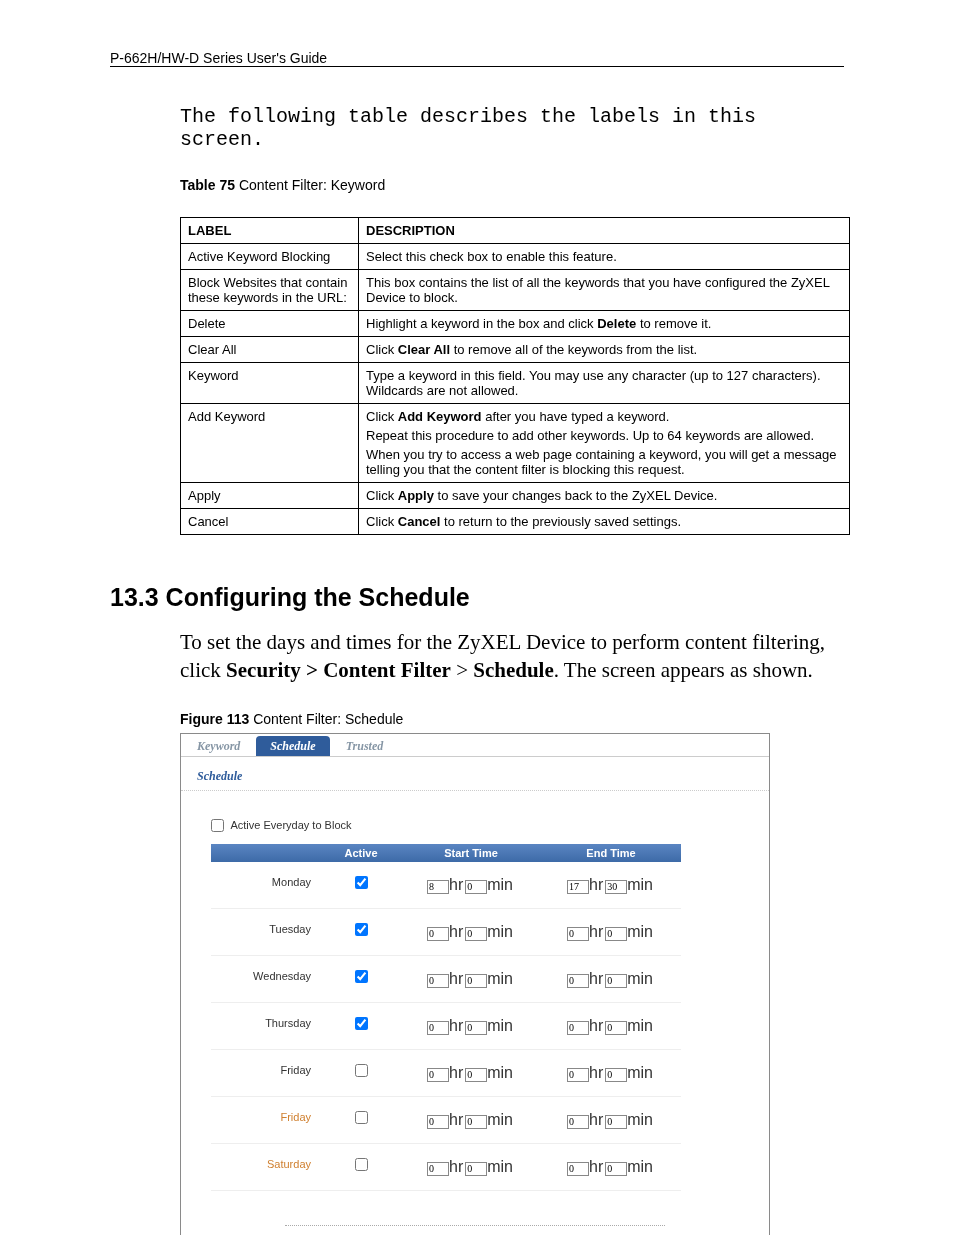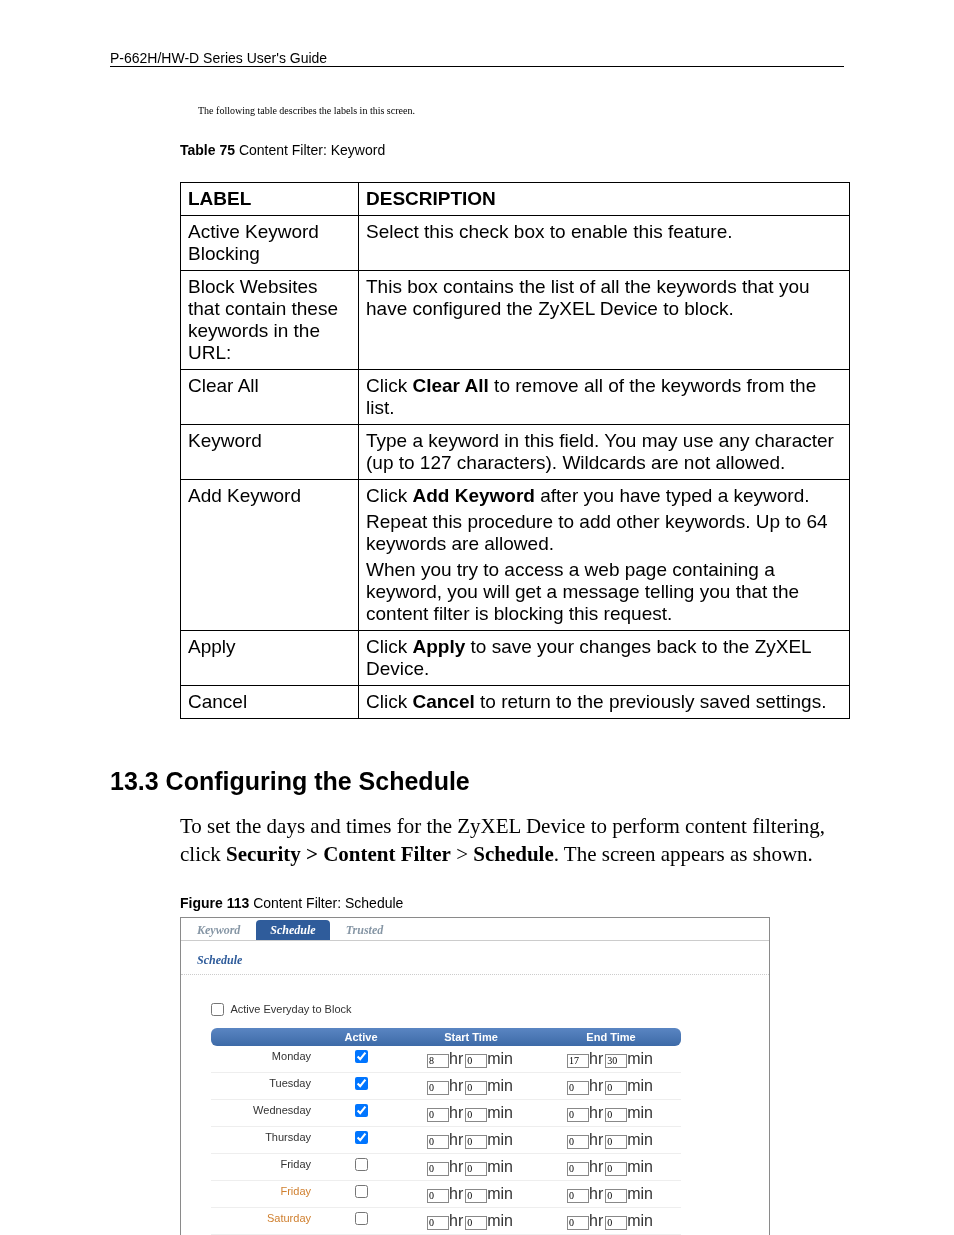--- a/index.html
+++ b/index.html
@@ -12,37 +12,38 @@
       padding: 50px 110px 40px 110px;
       font-size: 15px;
     }
     .header-line {
       font-family: Arial, sans-serif;
       font-size: 14px;
       border-bottom: 1px solid #000;
       margin-bottom: 38px;
     }
     .intro {
-      margin-left: 88px;
+      margin-left: 70px;
       margin-bottom: 26px;
-      font-size: 10px;
+      font-size: 20px;
+      font-family: Liberation Mono, monospace;
     }
     .table-caption {
       font-family: Liberation Sans, sans-serif;
       font-size: 14px;
       margin-left: 70px;
       margin-bottom: 24px;
     }
     .table-caption b { font-weight: bold; }
     table.desc-table {
       margin-left: 70px;
       border-collapse: collapse;
       width: 670px;
       font-family: Arial, sans-serif;
-      font-size: 19px;
+      font-size: 13px;
     }
     table.desc-table th, table.desc-table td {
       border: 1px solid #000;
       padding: 5px 7px;
       text-align: left;
       vertical-align: top;
     }
     table.desc-table th { font-weight: bold; }
     table.desc-table td .para { margin: 0 0 4px 0; }
     table.desc-table td .para:last-child { margin-bottom: 0; }
@@ -109,25 +110,24 @@
     .panel-body { padding: 12px 16px 20px 30px; }
     .cb-row { margin-bottom: 4px; font-size: 11px; margin-top: 16px; }
     .cb-row input { margin-right: 4px; vertical-align: middle; }
     .sched { width: 470px; margin-top: 12px; }
     .sched-head {
       display: flex;
       background: linear-gradient(#5a85c2,#3d6aa7);
       color: #fff;
       font-size: 11px;
       font-weight: bold;
-      border-radius: 6px;
     }
     .sched-head > div { text-align: center; padding: 3px 0; }
     .sched-row { display: flex; border-bottom: 1px solid #eee; }
-    .sched-row > div { padding: 4px 0; }
+    .sched-row > div { padding: 14px 0; }
     .col-day { width: 110px; text-align: right; padding-right: 10px !important; }
     .col-active { width: 80px; text-align: center; }
     .col-time { width: 140px; text-align: center; }
     .weekend { color: #d08030; }
     .tinput { width: 22px; font-size: 10px; border: 1px solid #888; padding: 0 1px; font-family: Verdana; height: 14px; }
     .time-unit { font-size: 16px; margin-right: 2px; }
     .divider-dotted { border-top: 1px dotted #aaa; width: 380px; margin: 14px auto 10px; }
     .btn-row { text-align: center; padding-bottom: 10px; }
     .ui-btn {
       font-family: Arial, sans-serif;
@@ -170,20 +170,26 @@
       <tr>
         <td>Active Keyword Blocking</td>
         <td>
           <div class="para">Select this check box to enable this feature.</div>
         </td>
       </tr>
       <tr>
         <td>Block Websites that contain these keywords in the URL:</td>
         <td>
           <div class="para">This box contains the list of all the keywords that you have configured the ZyXEL Device to block.</div>
+        </td>
+      </tr>
+      <tr>
+        <td>Delete</td>
+        <td>
+          <div class="para"><span>Highlight a keyword in the box and click </span><b>Delete</b><span> to remove it.</span></div>
         </td>
       </tr>
       <tr>
         <td>Clear All</td>
         <td>
           <div class="para"><span>Click </span><b>Clear All</b><span> to remove all of the keywords from the list.</span></div>
         </td>
       </tr>
       <tr>
         <td>Keyword</td>

